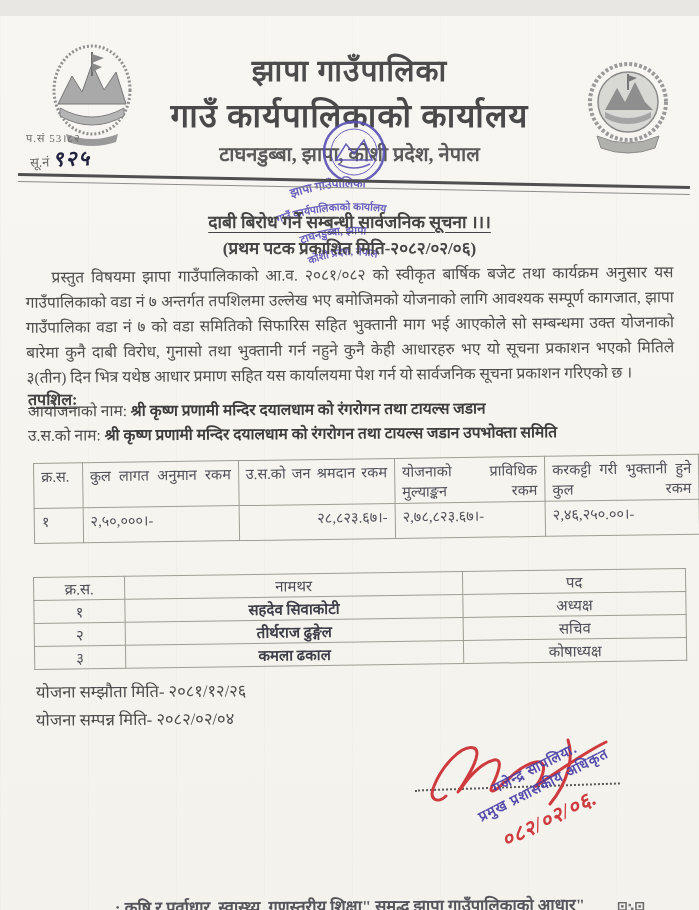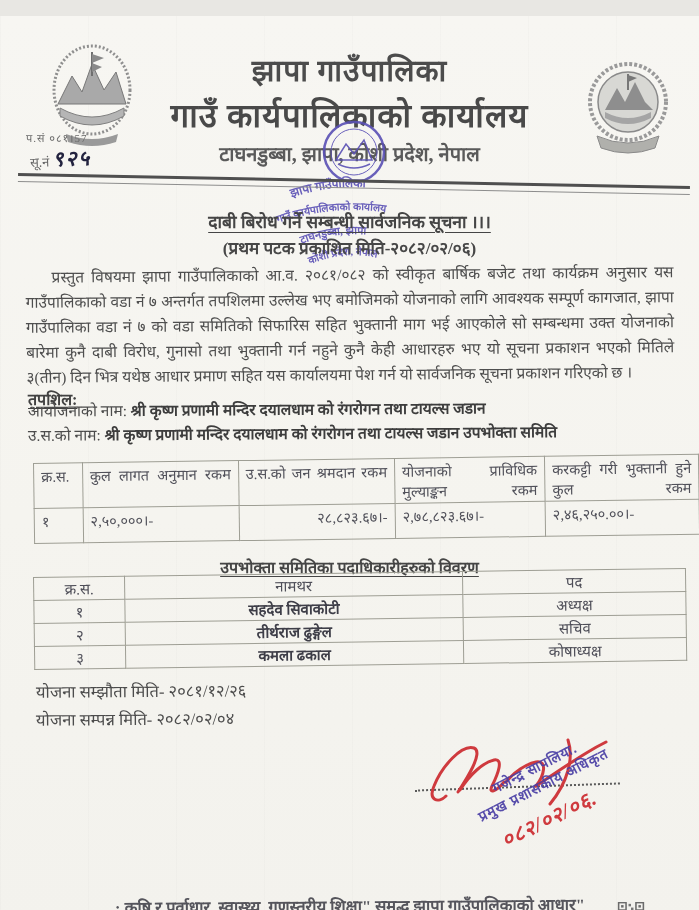--- a/index.html
+++ b/index.html
@@ -101,21 +101,21 @@
     <path d="M22 54 Q45 66 68 54 L68 60 Q45 72 22 60 Z" fill="#a5a5a5"></path>
     <line x1="45" y1="16" x2="45" y2="32" stroke="#777" stroke-width="2"></line>
     <path d="M45 17 L54 20 L45 24 Z" fill="#777"></path>
     <path d="M14 78 Q45 92 76 78 L72 90 Q45 100 18 90 Z" fill="#b0b0ac" stroke="#8a8a8a" stroke-width="1"></path>
   </svg>
 
   <div class="abs center-x hdr-title1" style="top:33px;">झापा गाउँपालिका</div>
   <div class="abs center-x hdr-title2" style="top:76px;">गाउँ कार्यपालिकाको कार्यालय</div>
   <div class="abs center-x hdr-addr" style="top:124px;text-align:right;">टाघनडुब्बा, झापा, कोशी प्रदेश, नेपाल</div>
 
-  <div class="abs refno" style="left:26px;top:114px;">प.सं ०८१।57</div>
+  <div class="abs refno" style="left:26px;top:114px;">प.सं 53।८२</div>
   <div class="abs serial" style="left:30px;top:128px;transform:rotate(-2deg);">
     <span>सू.नं</span>
     <b>९२५</b>
   </div>
 
   <svg class="abs stamp-svg" style="left:266px;top:96px;" width="176" height="168" viewBox="0 0 176 168">
     <circle cx="88" cy="40" r="30" fill="none" stroke="#5a50b5" stroke-width="2.5"></circle>
     <circle cx="88" cy="40" r="23" fill="none" stroke="#5a50b5" stroke-width="1"></circle>
     <path d="M70 48 L80 32 L88 42 L98 28 L106 48 Z" fill="none" stroke="#5a50b5" stroke-width="1.5"></path>
     <path d="M72 52 Q88 60 104 52" fill="none" stroke="#5a50b5" stroke-width="1.5"></path>
@@ -163,21 +163,20 @@
       <tr>
         <td>१</td>
         <td>२,५०,०००।-</td>
         <td style="text-align:right;">२८,८२३.६७।-</td>
         <td>२,७८,८२३.६७।-</td>
         <td>२,४६,२५०.००।-</td>
       </tr>
     </tbody>
   </table>
 
-  <div class="abs center-x off-title" style="top:540px;">उपभोक्ता समितिका पदाधिकारीहरुको विवरण</div>
 
   <table class="abs off-table">
     <thead>
       <tr>
         <th style="width:78px;">क्र.स.</th>
         <th style="width:325px;">नामथर</th>
         <th style="width:210px;">पद</th>
       </tr>
     </thead>
     <tbody>

